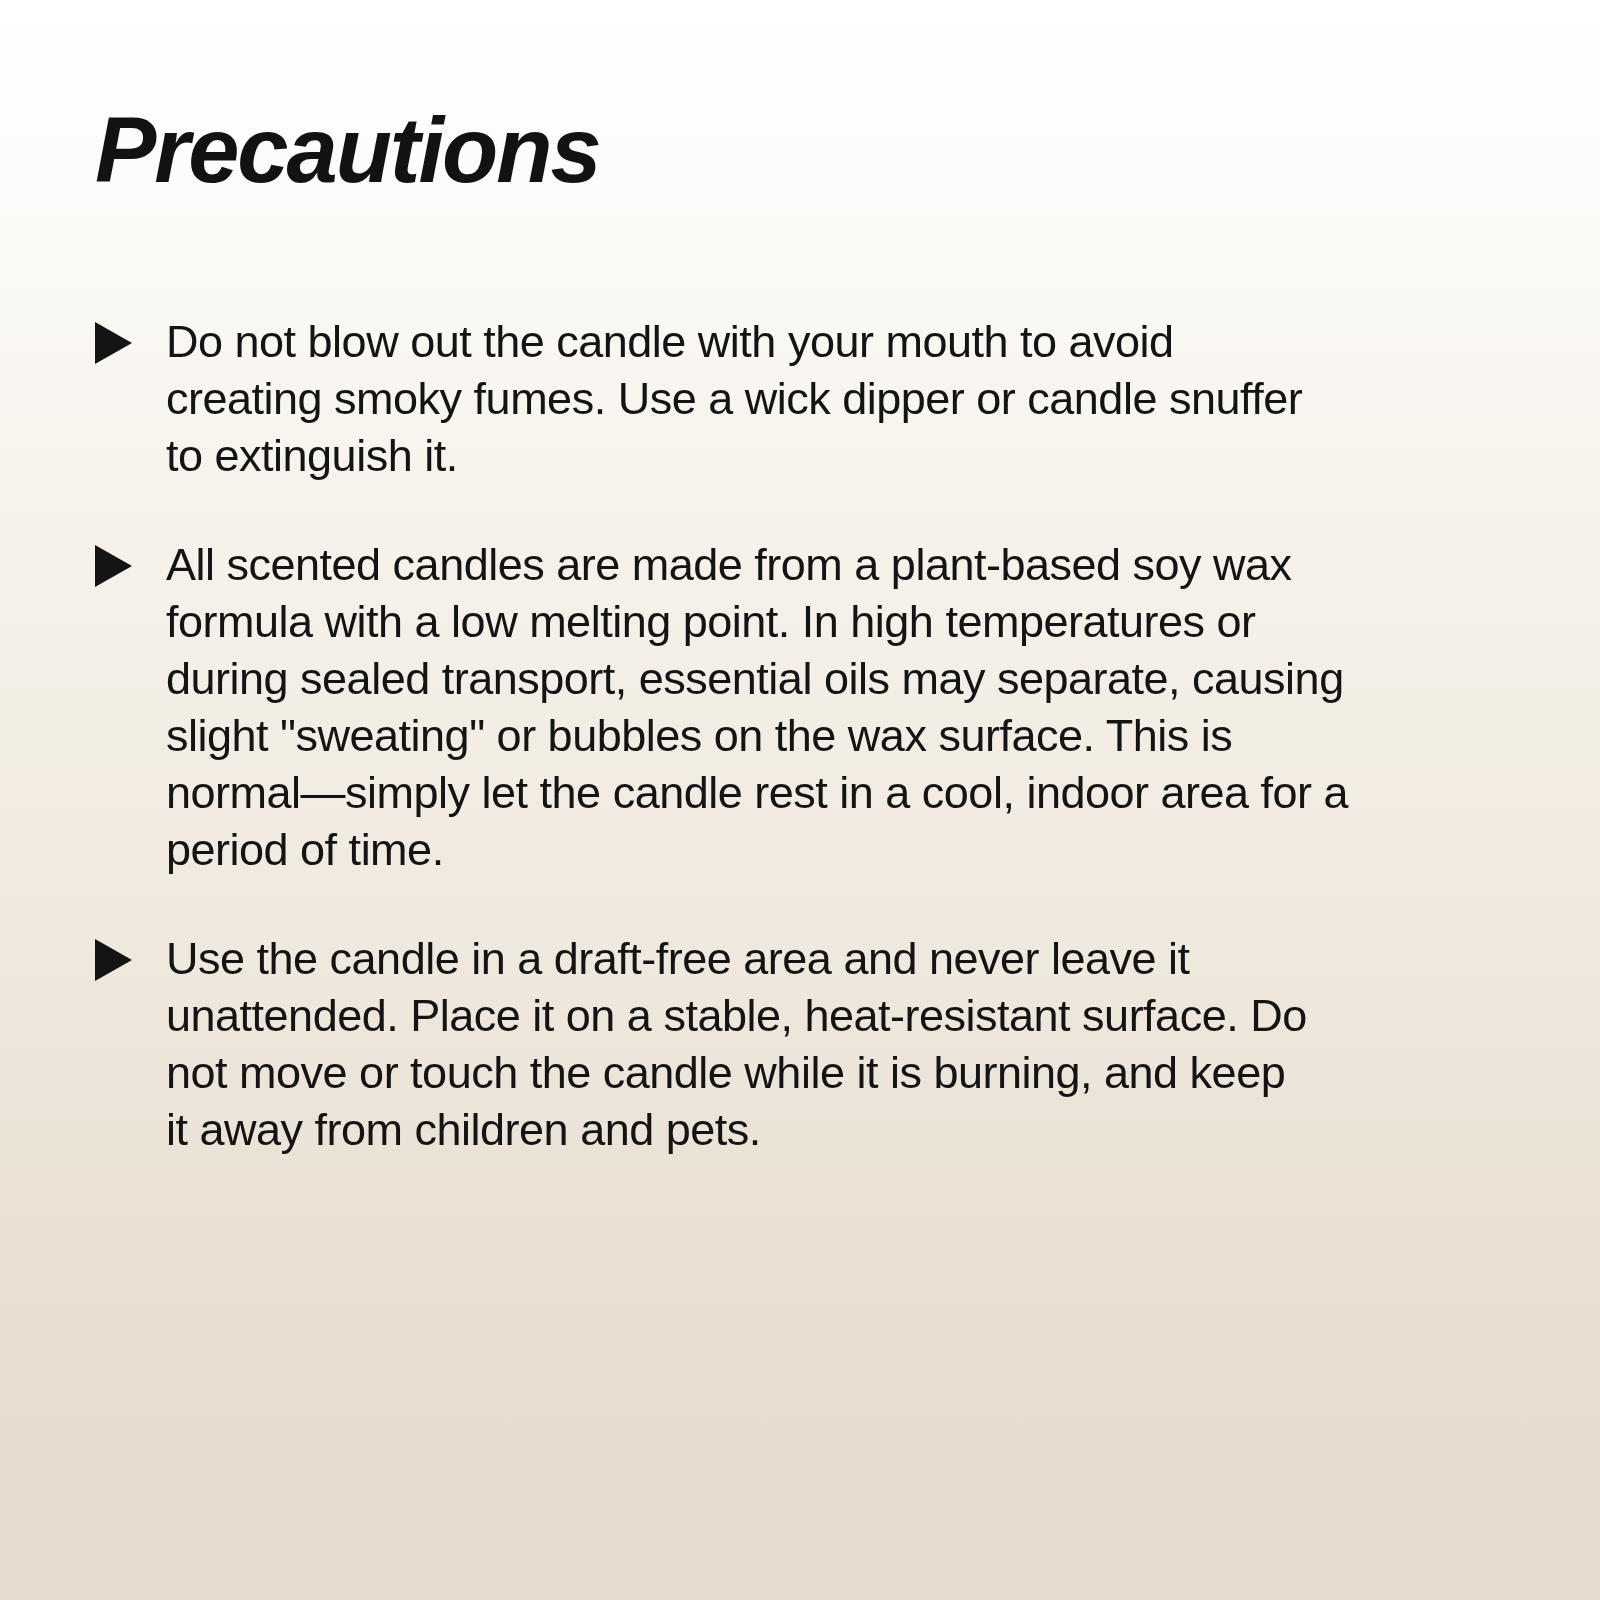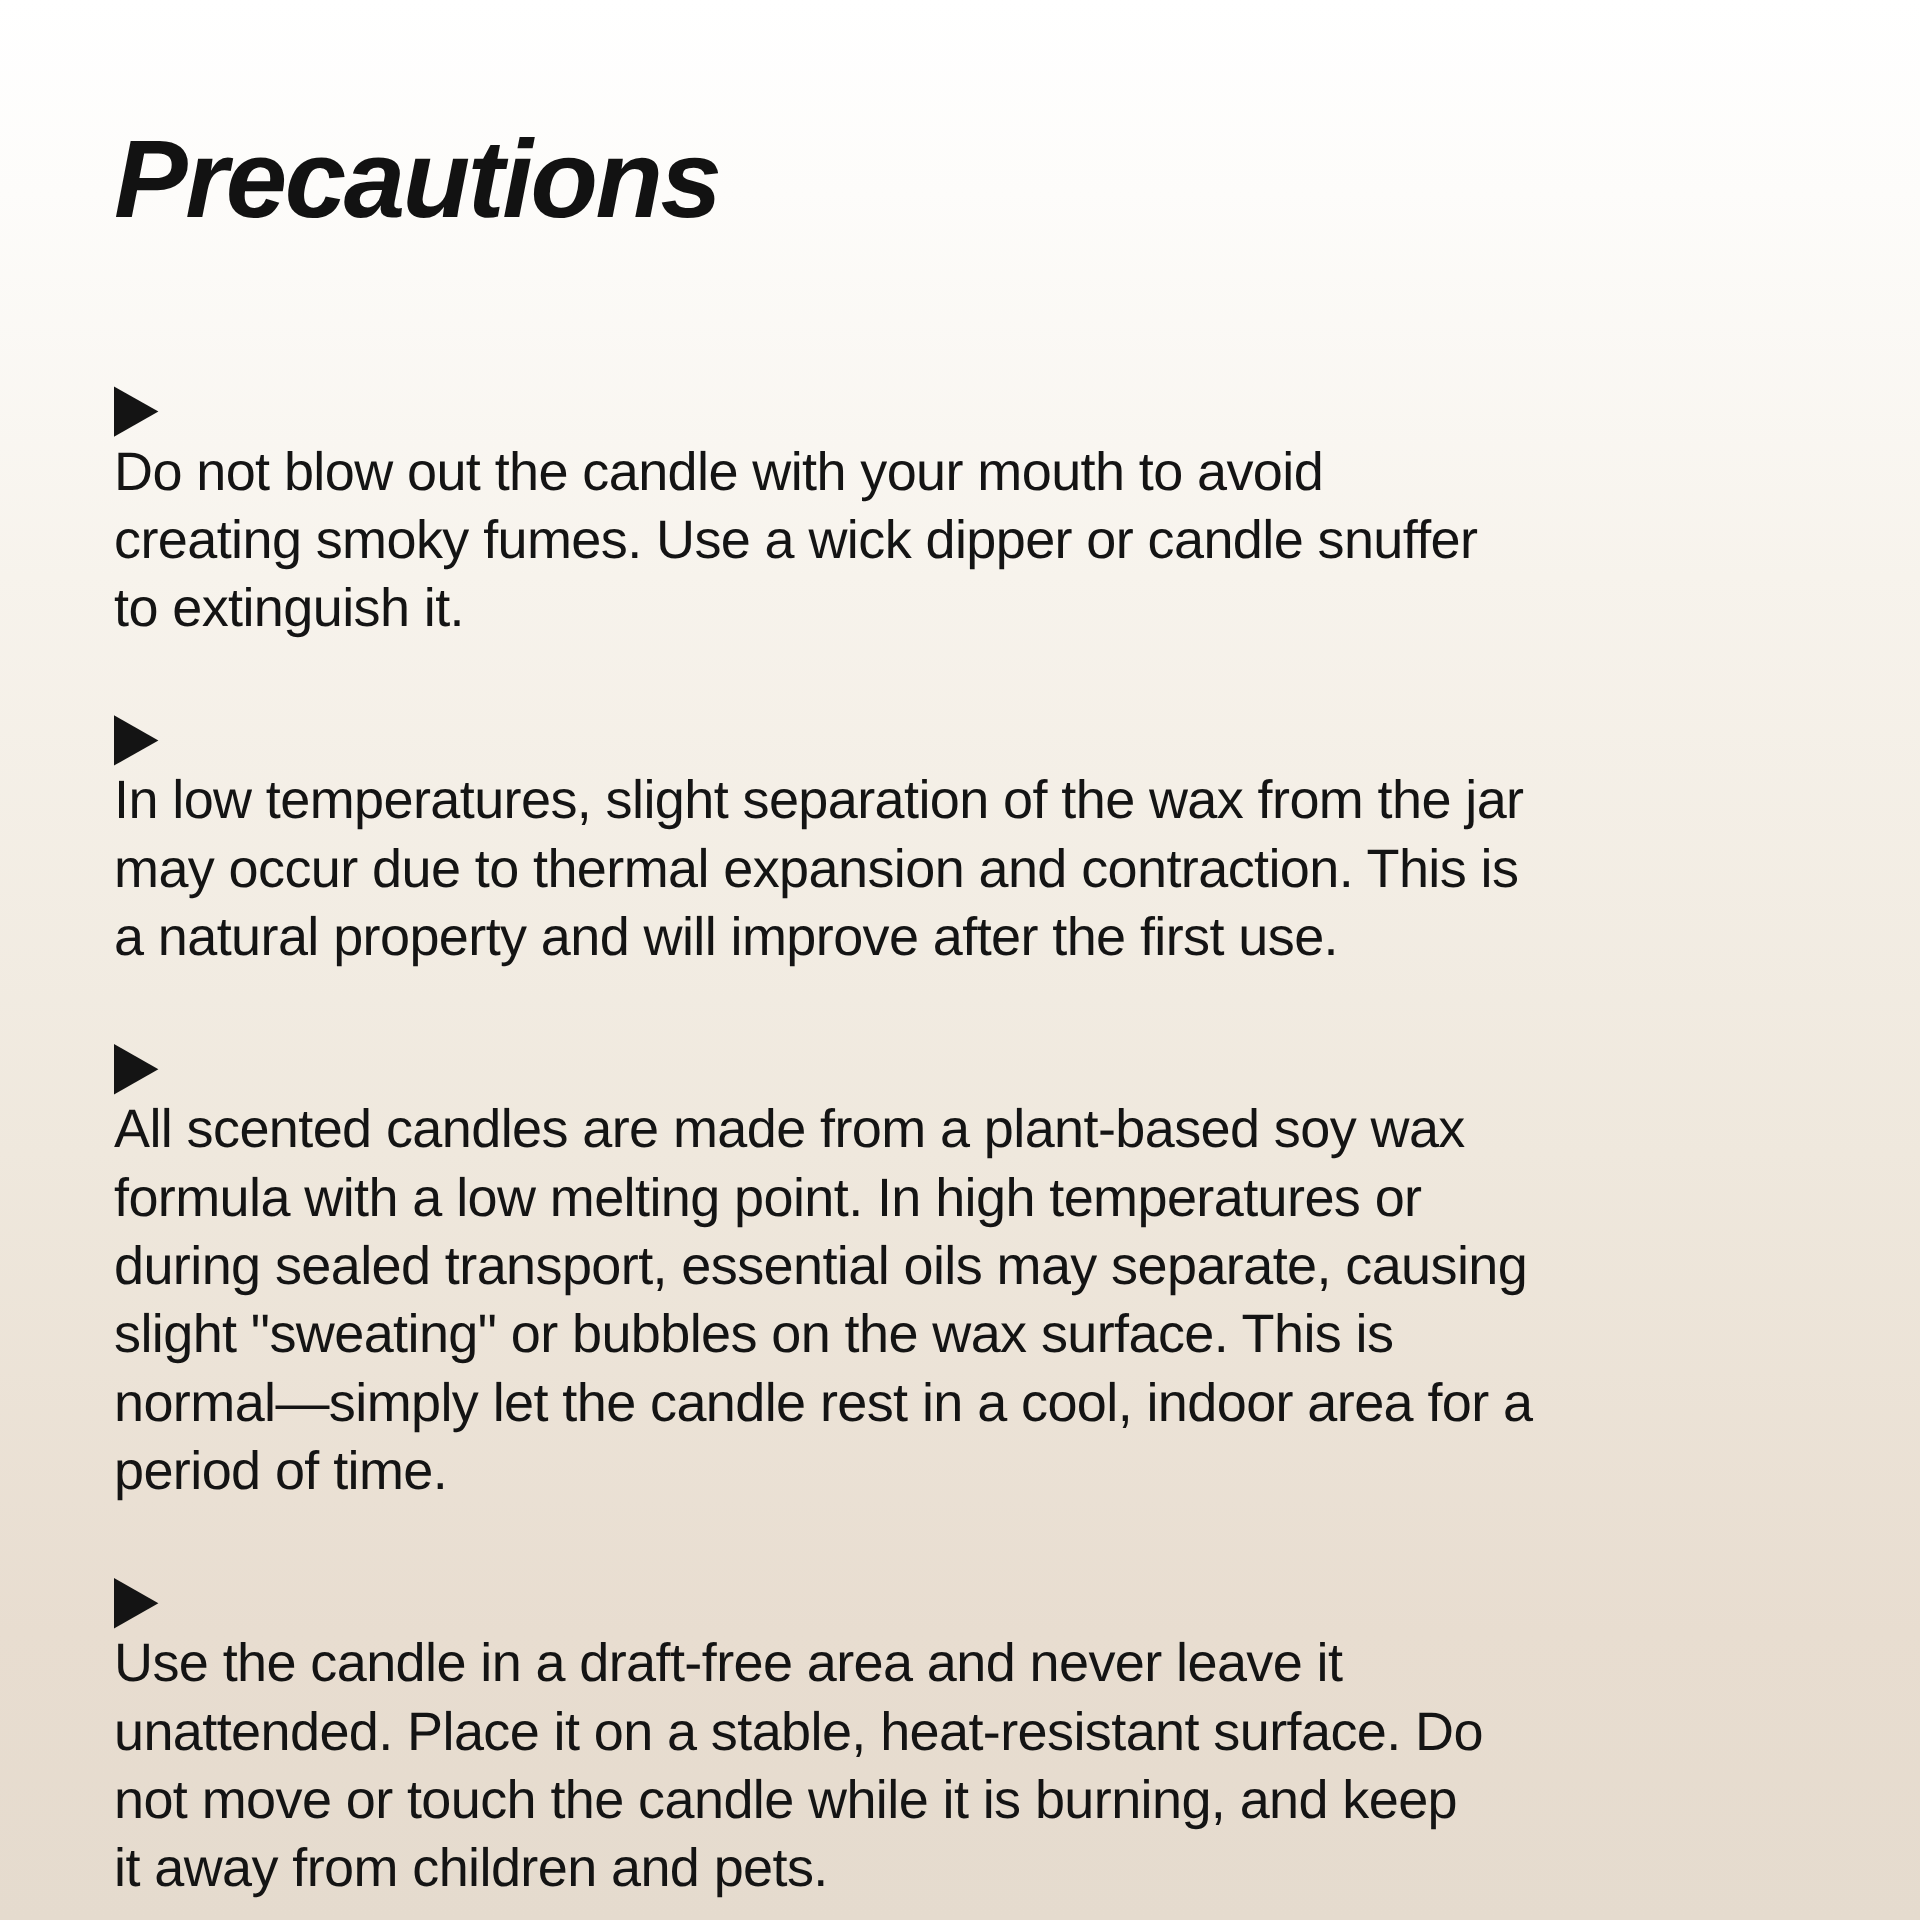--- a/index.html
+++ b/index.html
@@ -30,21 +30,20 @@
     font-weight: bold;
     letter-spacing: -2px;
     line-height: 1.1;
     color: #121212;
   }
   .bullet-list { }
   .bullet-item {
     display: flex;
     align-items: flex-start;
     margin-bottom: 52px;
-    flex-direction: column;
   }
   .bullet-marker {
     flex: 0 0 auto;
     width: 0;
     height: 0;
     margin-top: 9px;
     margin-right: 34px;
     border-left: 37px solid #141414;
     border-top: 21px solid transparent;
     border-bottom: 21px solid transparent;
@@ -69,26 +68,20 @@
   <div class="bullet-list">
 
     <div class="bullet-item">
       <span class="bullet-marker"></span>
       <p class="bullet-text">Do not blow out the candle with your mouth to avoid
 creating smoky fumes. Use a wick dipper or candle snuffer
 to extinguish it.</p>
     </div>
 
 
-    <div class="bullet-item">
-      <span class="bullet-marker"></span>
-      <p class="bullet-text">In low temperatures, slight separation of the wax from the jar
-may occur due to thermal expansion and contraction. This is
-a natural property and will improve after the first use.</p>
-    </div>
 
     <div class="bullet-item">
       <span class="bullet-marker"></span>
       <p class="bullet-text">All  scented candles are made from a plant-based soy wax
 formula with a low melting point. In high temperatures or
 during sealed transport, essential oils may separate, causing
 slight "sweating" or bubbles on the wax surface. This is
 normal—simply let the candle rest in a cool, indoor area for a
 period of time.</p>
     </div>

